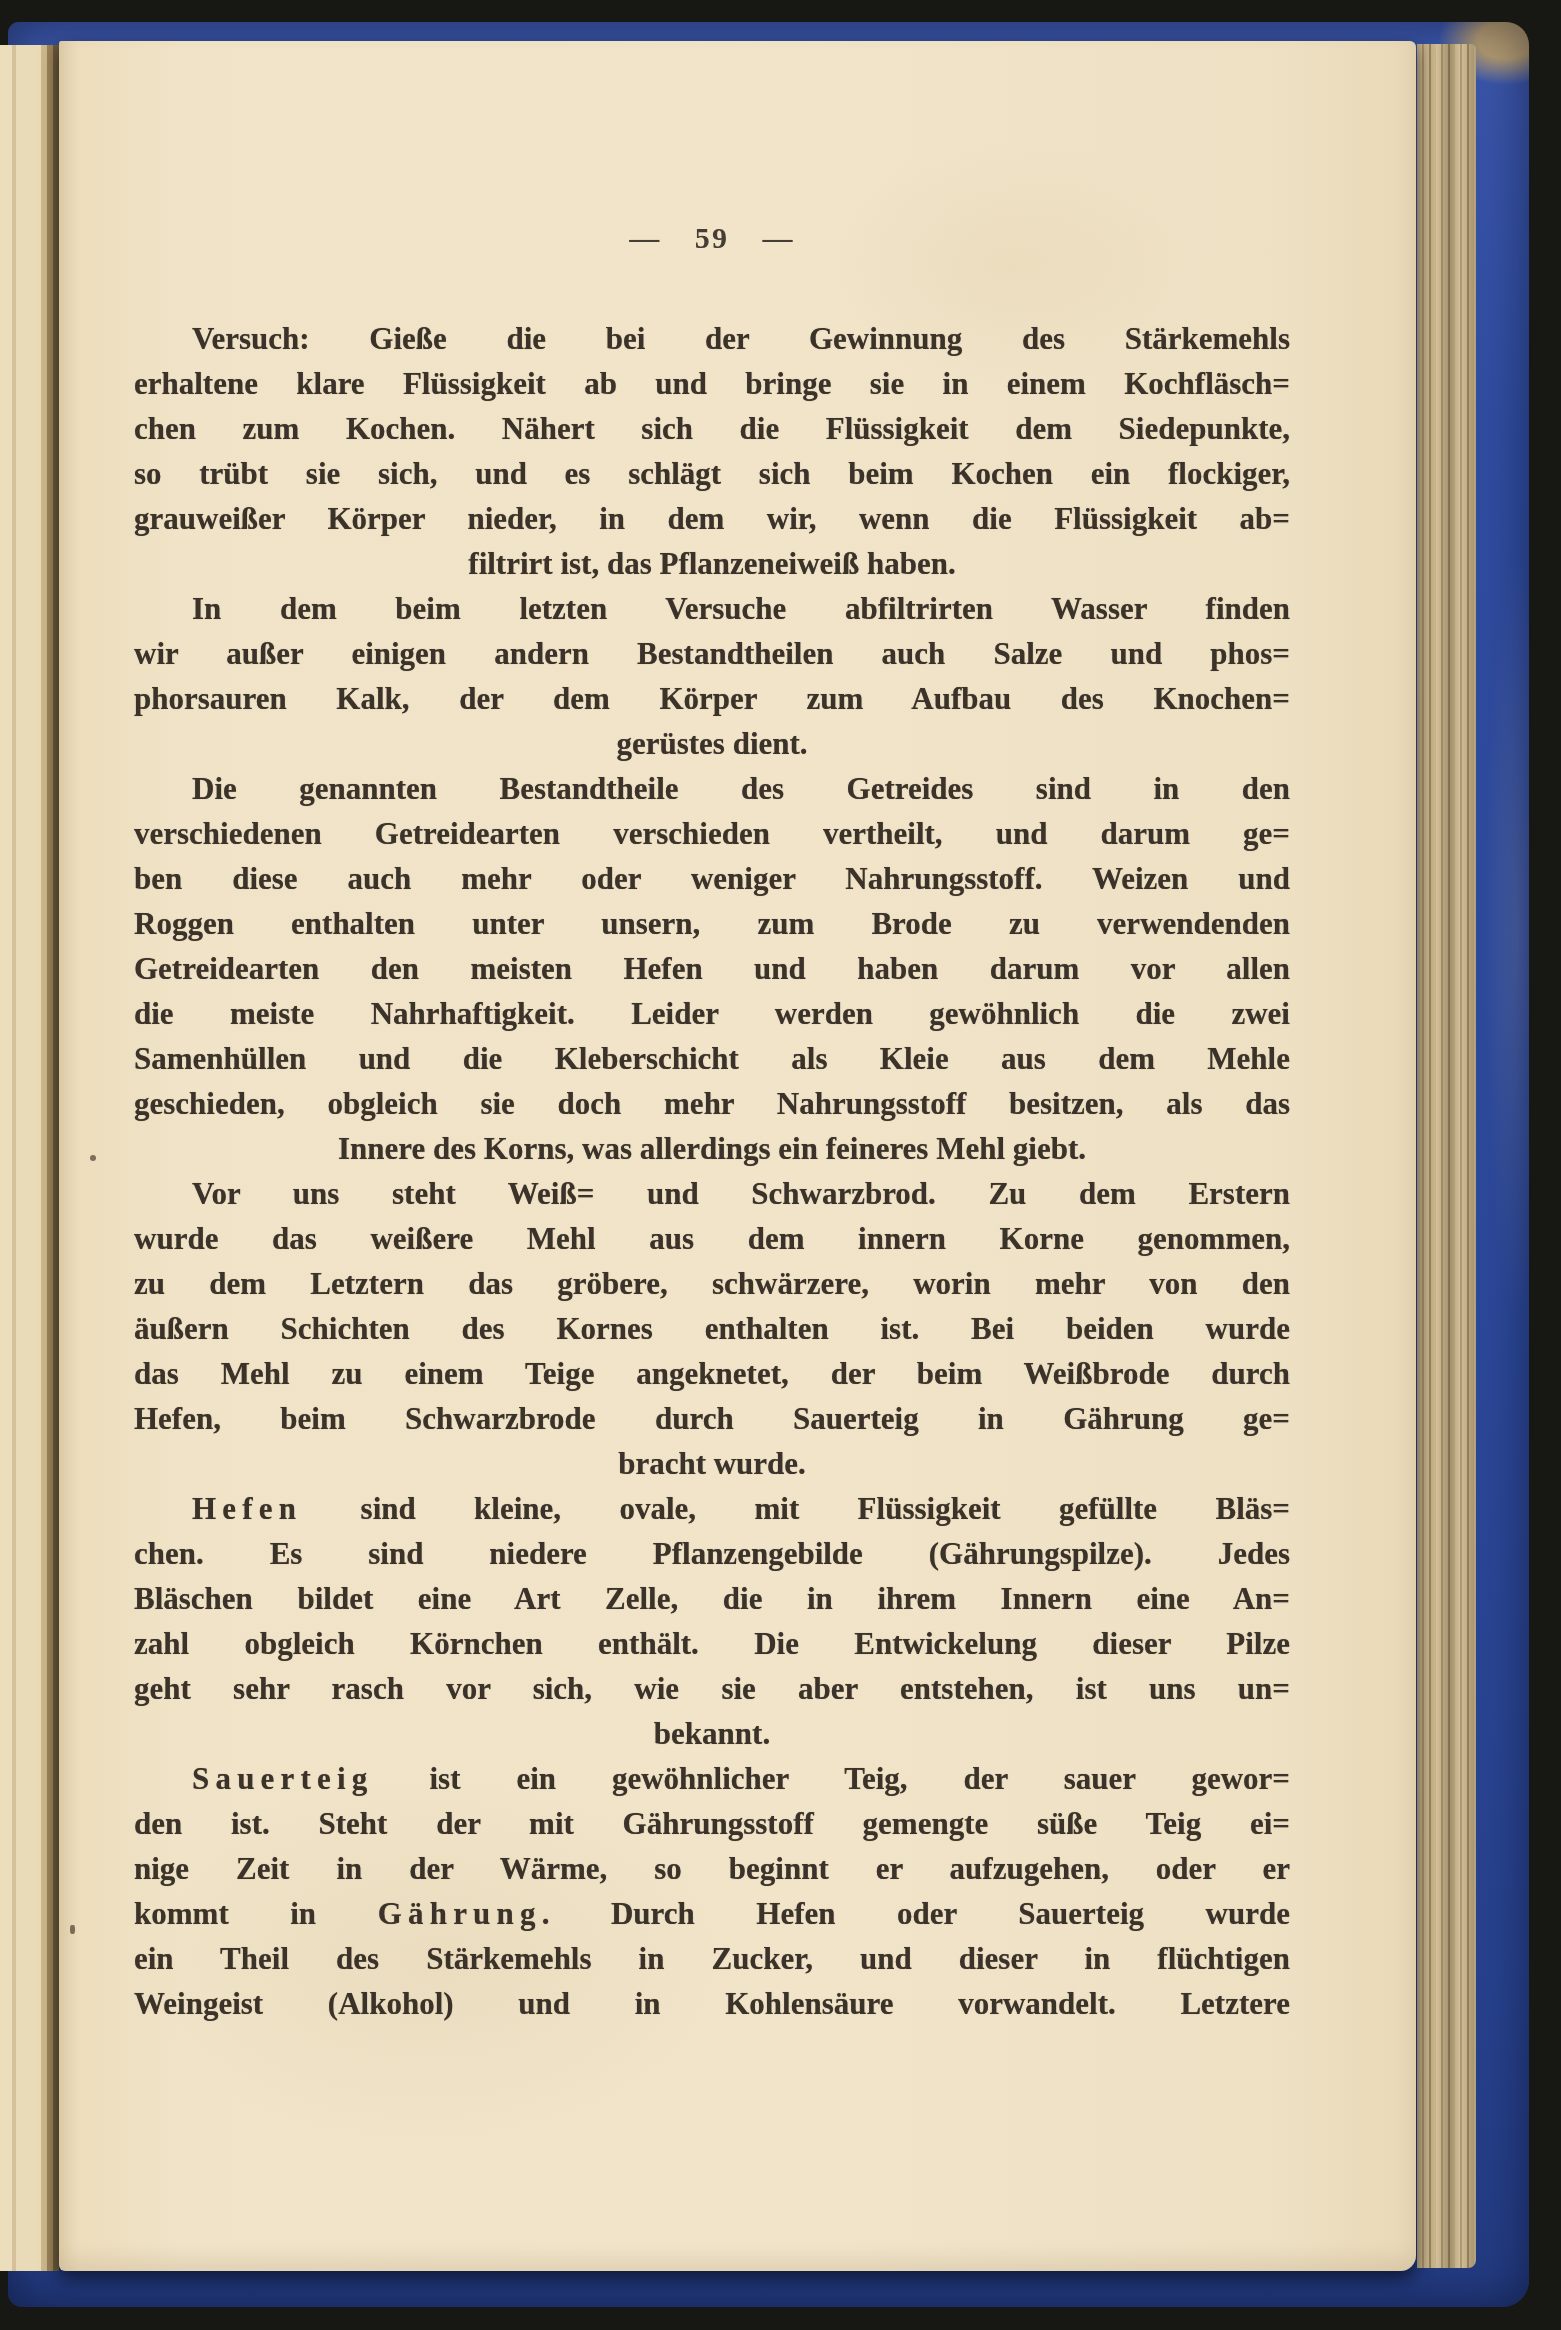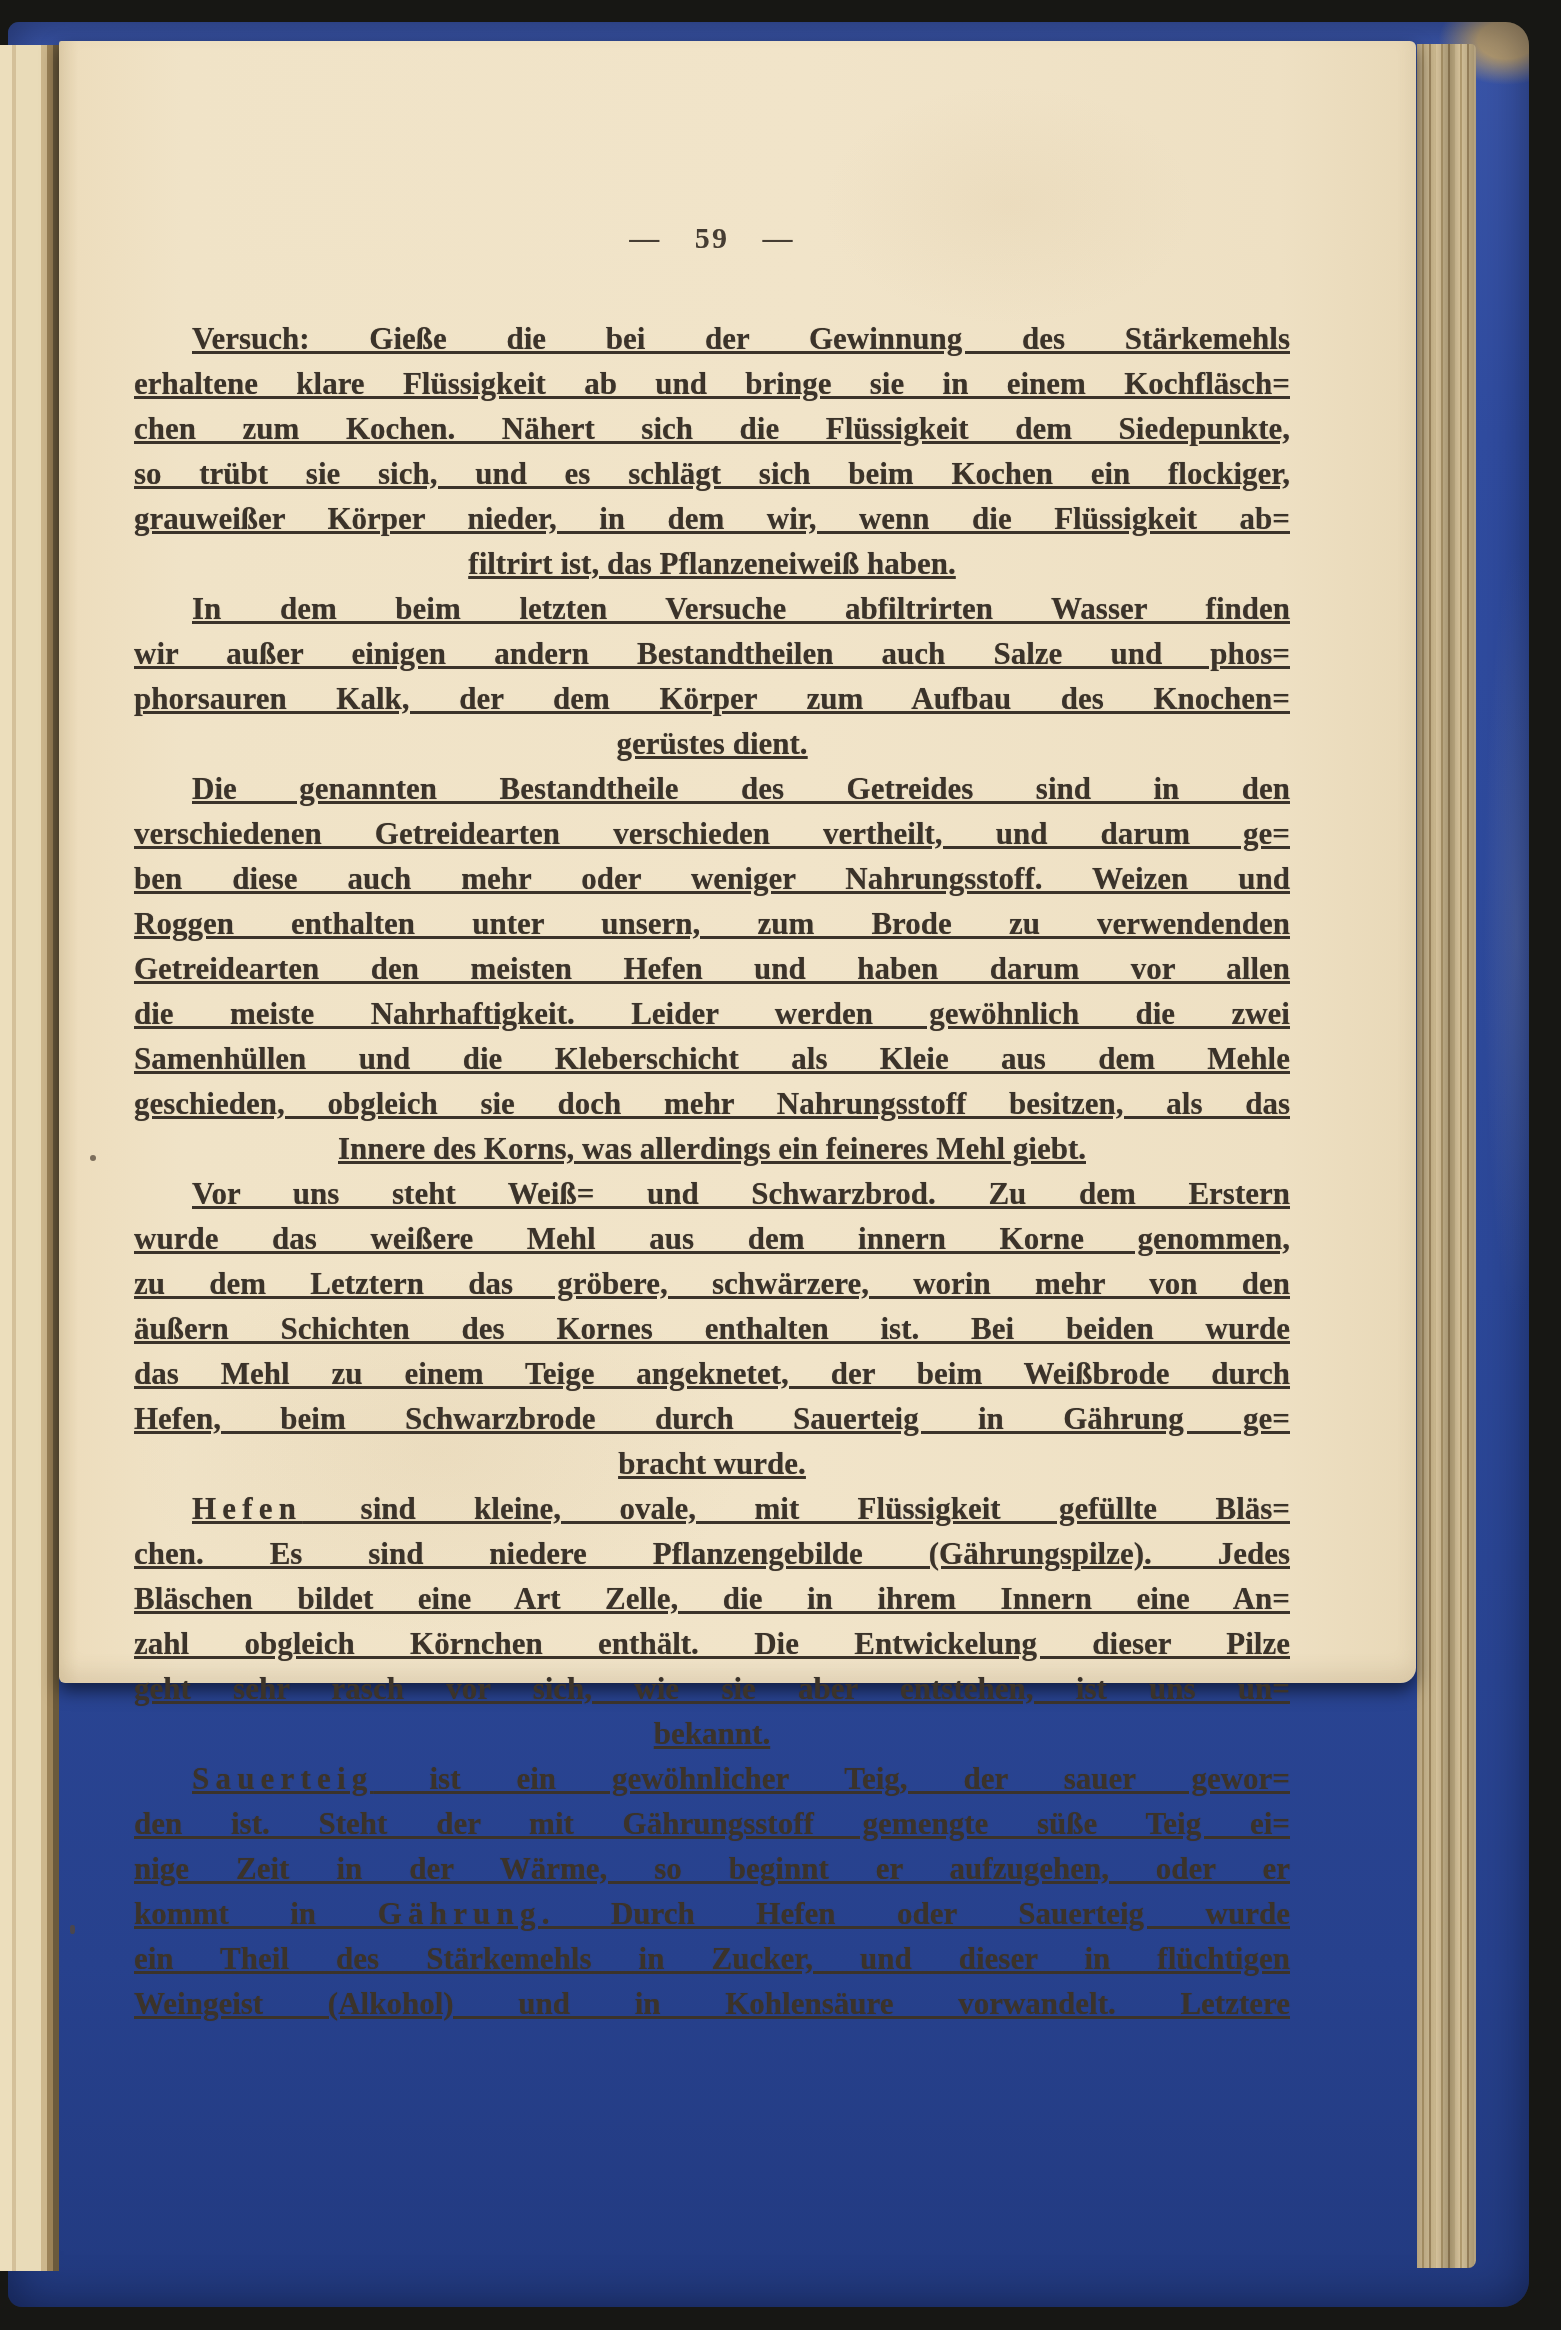--- a/index.html
+++ b/index.html
@@ -31,39 +31,38 @@
     position:absolute;left:1417px;top:44px;width:59px;height:2224px;
     background:
       linear-gradient(90deg, rgba(90,70,40,.28), rgba(0,0,0,0) 30%, rgba(70,55,30,.30) 55%, rgba(0,0,0,0) 75%, rgba(60,45,25,.25)),
       repeating-linear-gradient(90deg,
         #d8c59e 0 4.7px, #b09a6e 4.7px 7px, #cfbd96 7px 11.7px,
         #9d8760 11.7px 14px, #c8b58c 14px 19px);
     border-radius:0 4.7px 7.8px 0;
   }
   
   .page{
-    position:absolute;left:59px;top:41px;width:1357px;height:1642px;
+    position:absolute;left:59px;top:41px;width:1357px;height:2230px;
     background:
       radial-gradient(266px 172px at 70% 10%, rgba(196,166,116,.10), rgba(0,0,0,0) 70%),
       radial-gradient(437px 266px at 28% 86%, rgba(186,156,106,.10), rgba(0,0,0,0) 70%),
       linear-gradient(90deg,#e2d1ad 0,#edddbd 19px,#f0e3c7 9%,#f1e4c9 55%,#eee0c3 90%,#e8d8b7 100%);
     border-radius:2.3px 6.2px 15.6px 6.2px;
     box-shadow: 0 7.8px 17px rgba(0,0,0,.55), inset 0 -11px 20px rgba(120,95,55,.14);
     color:#3b332a;
   }
   .pagenum{
     position:absolute;top:180px;left:75px;width:1156px;
     text-align:center;font-size:30px;font-weight:bold;
     letter-spacing:2.3px;word-spacing:23.4px;color:#463d33;
   }
   .text{
     position:absolute;left:75px;top:275px;width:1156px;
     font-size:31px;font-weight:bold;line-height:45px;
     text-shadow:0 0 0.8px rgba(60,50,40,.55);
-    text-decoration:underline;
   }
   .line{text-align:center;}
   .line.full{text-align:justify;text-align-last:justify;}
   .line.indent{text-indent:58px;}
   .sperr{letter-spacing:.2em;}
   .speck{position:absolute;background:#55483a;border-radius:50%;opacity:.75;}
   .speck.s1{left:31px;top:1114px;width:6.2px;height:6.2px;}
   .speck.s2{left:11px;top:1884px;width:4.7px;height:8.6px;border-radius:40%;}
 </style>
 </head>

